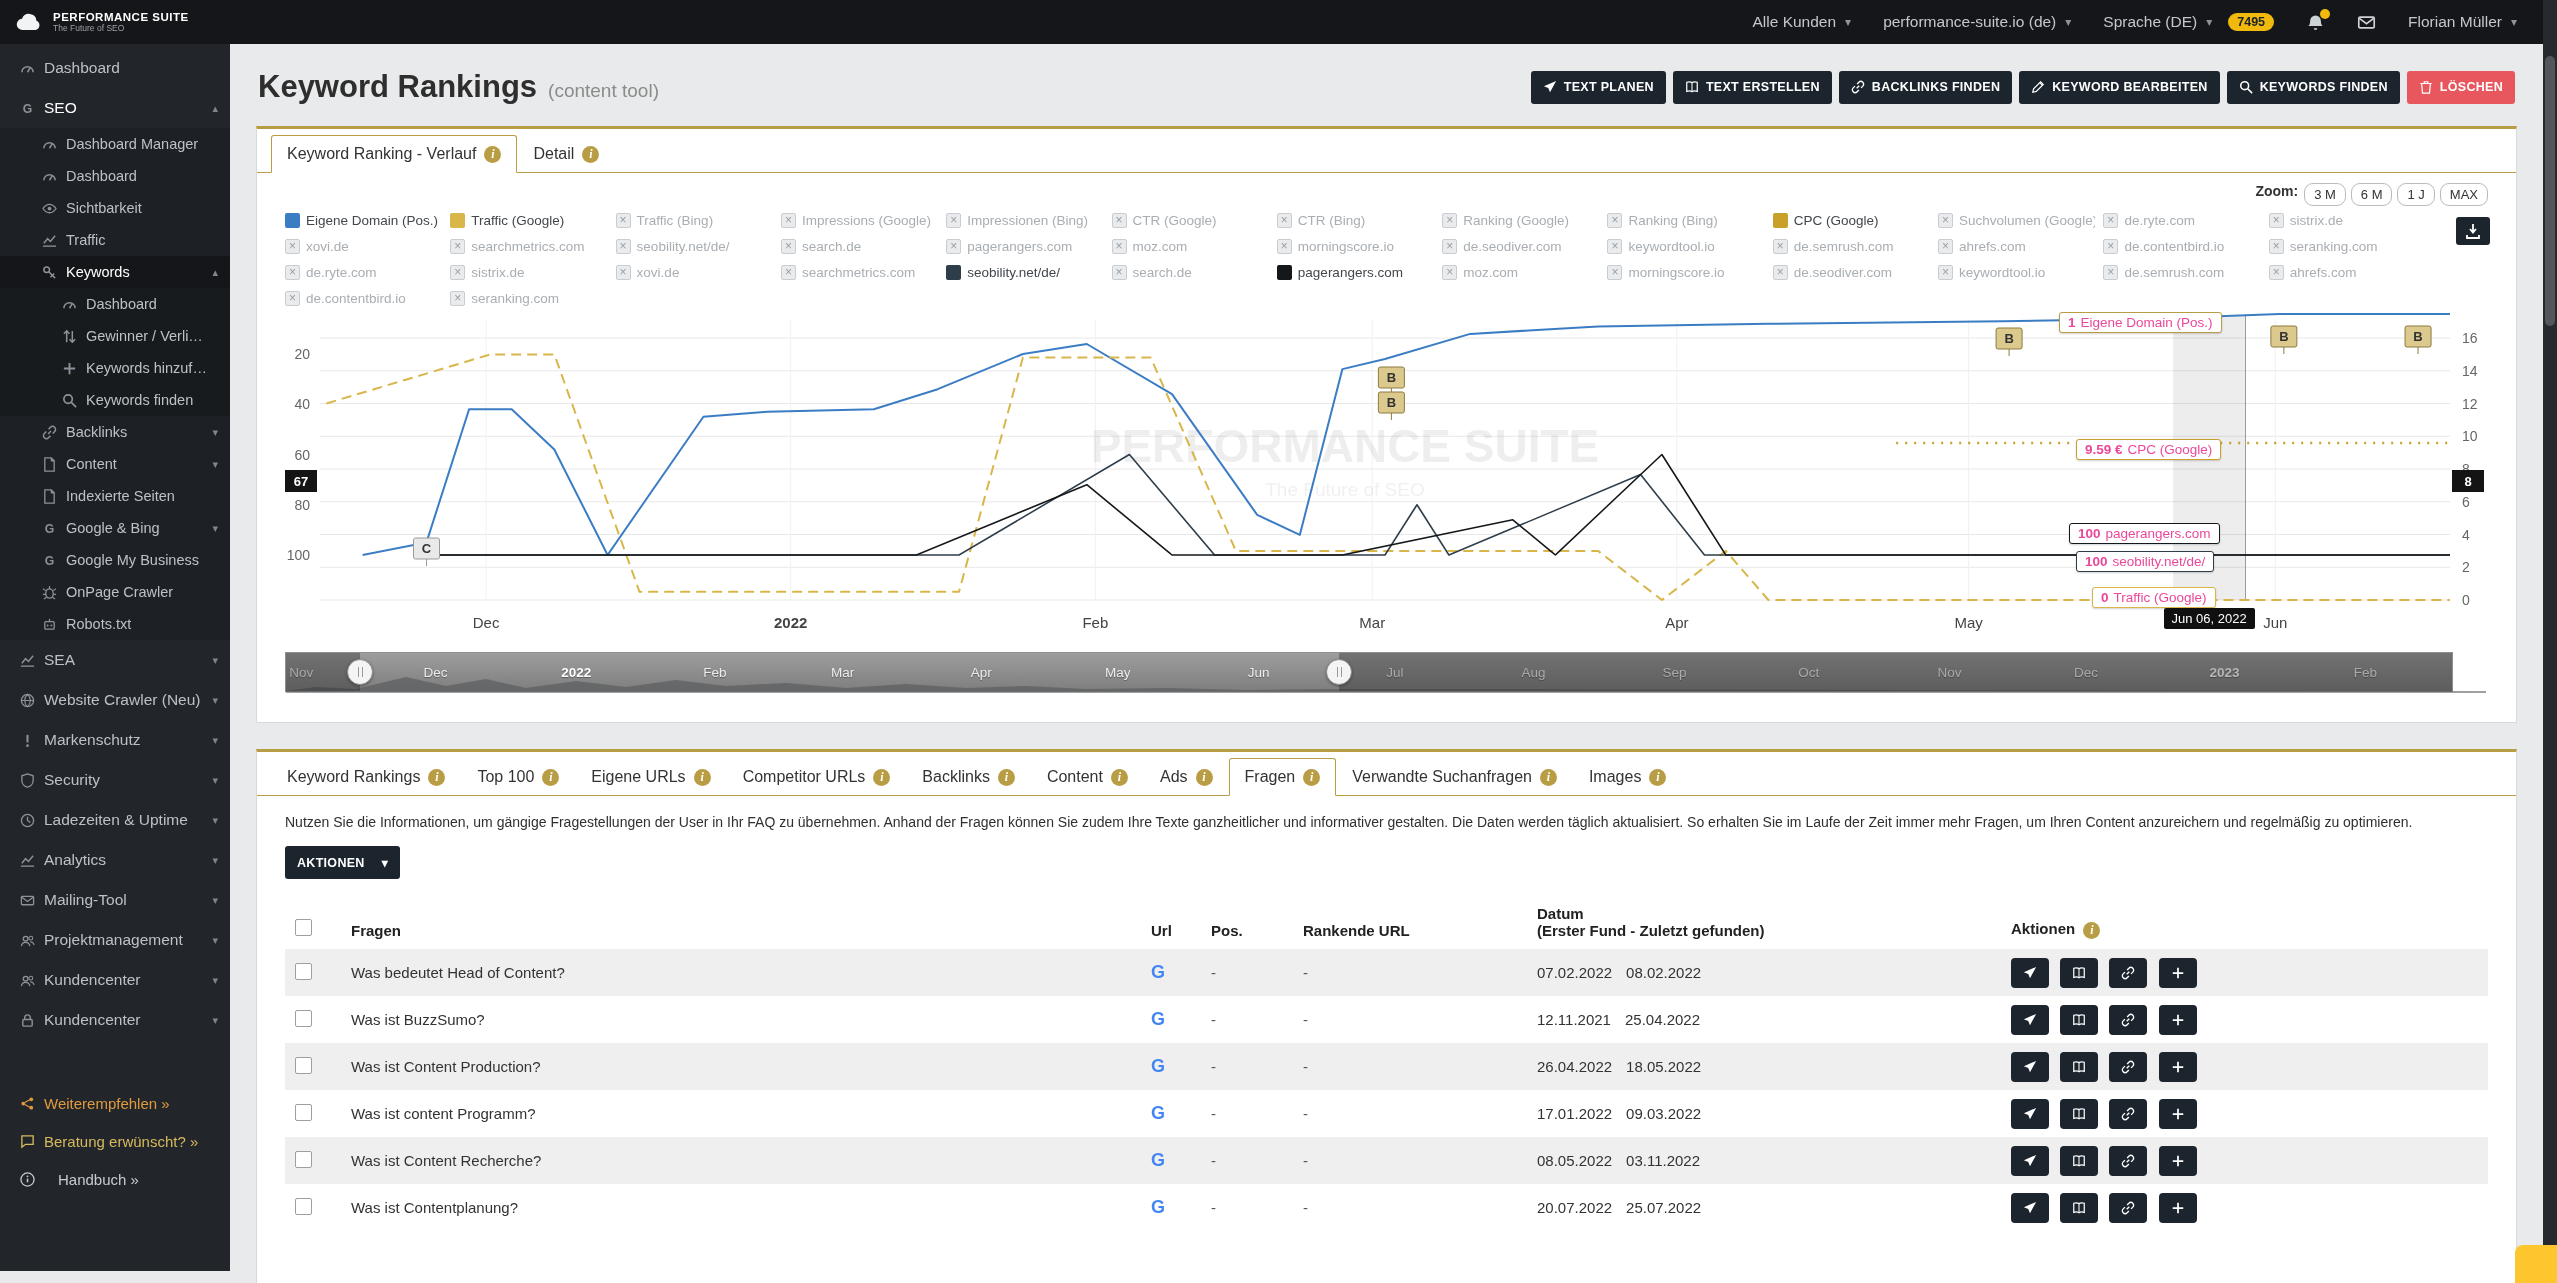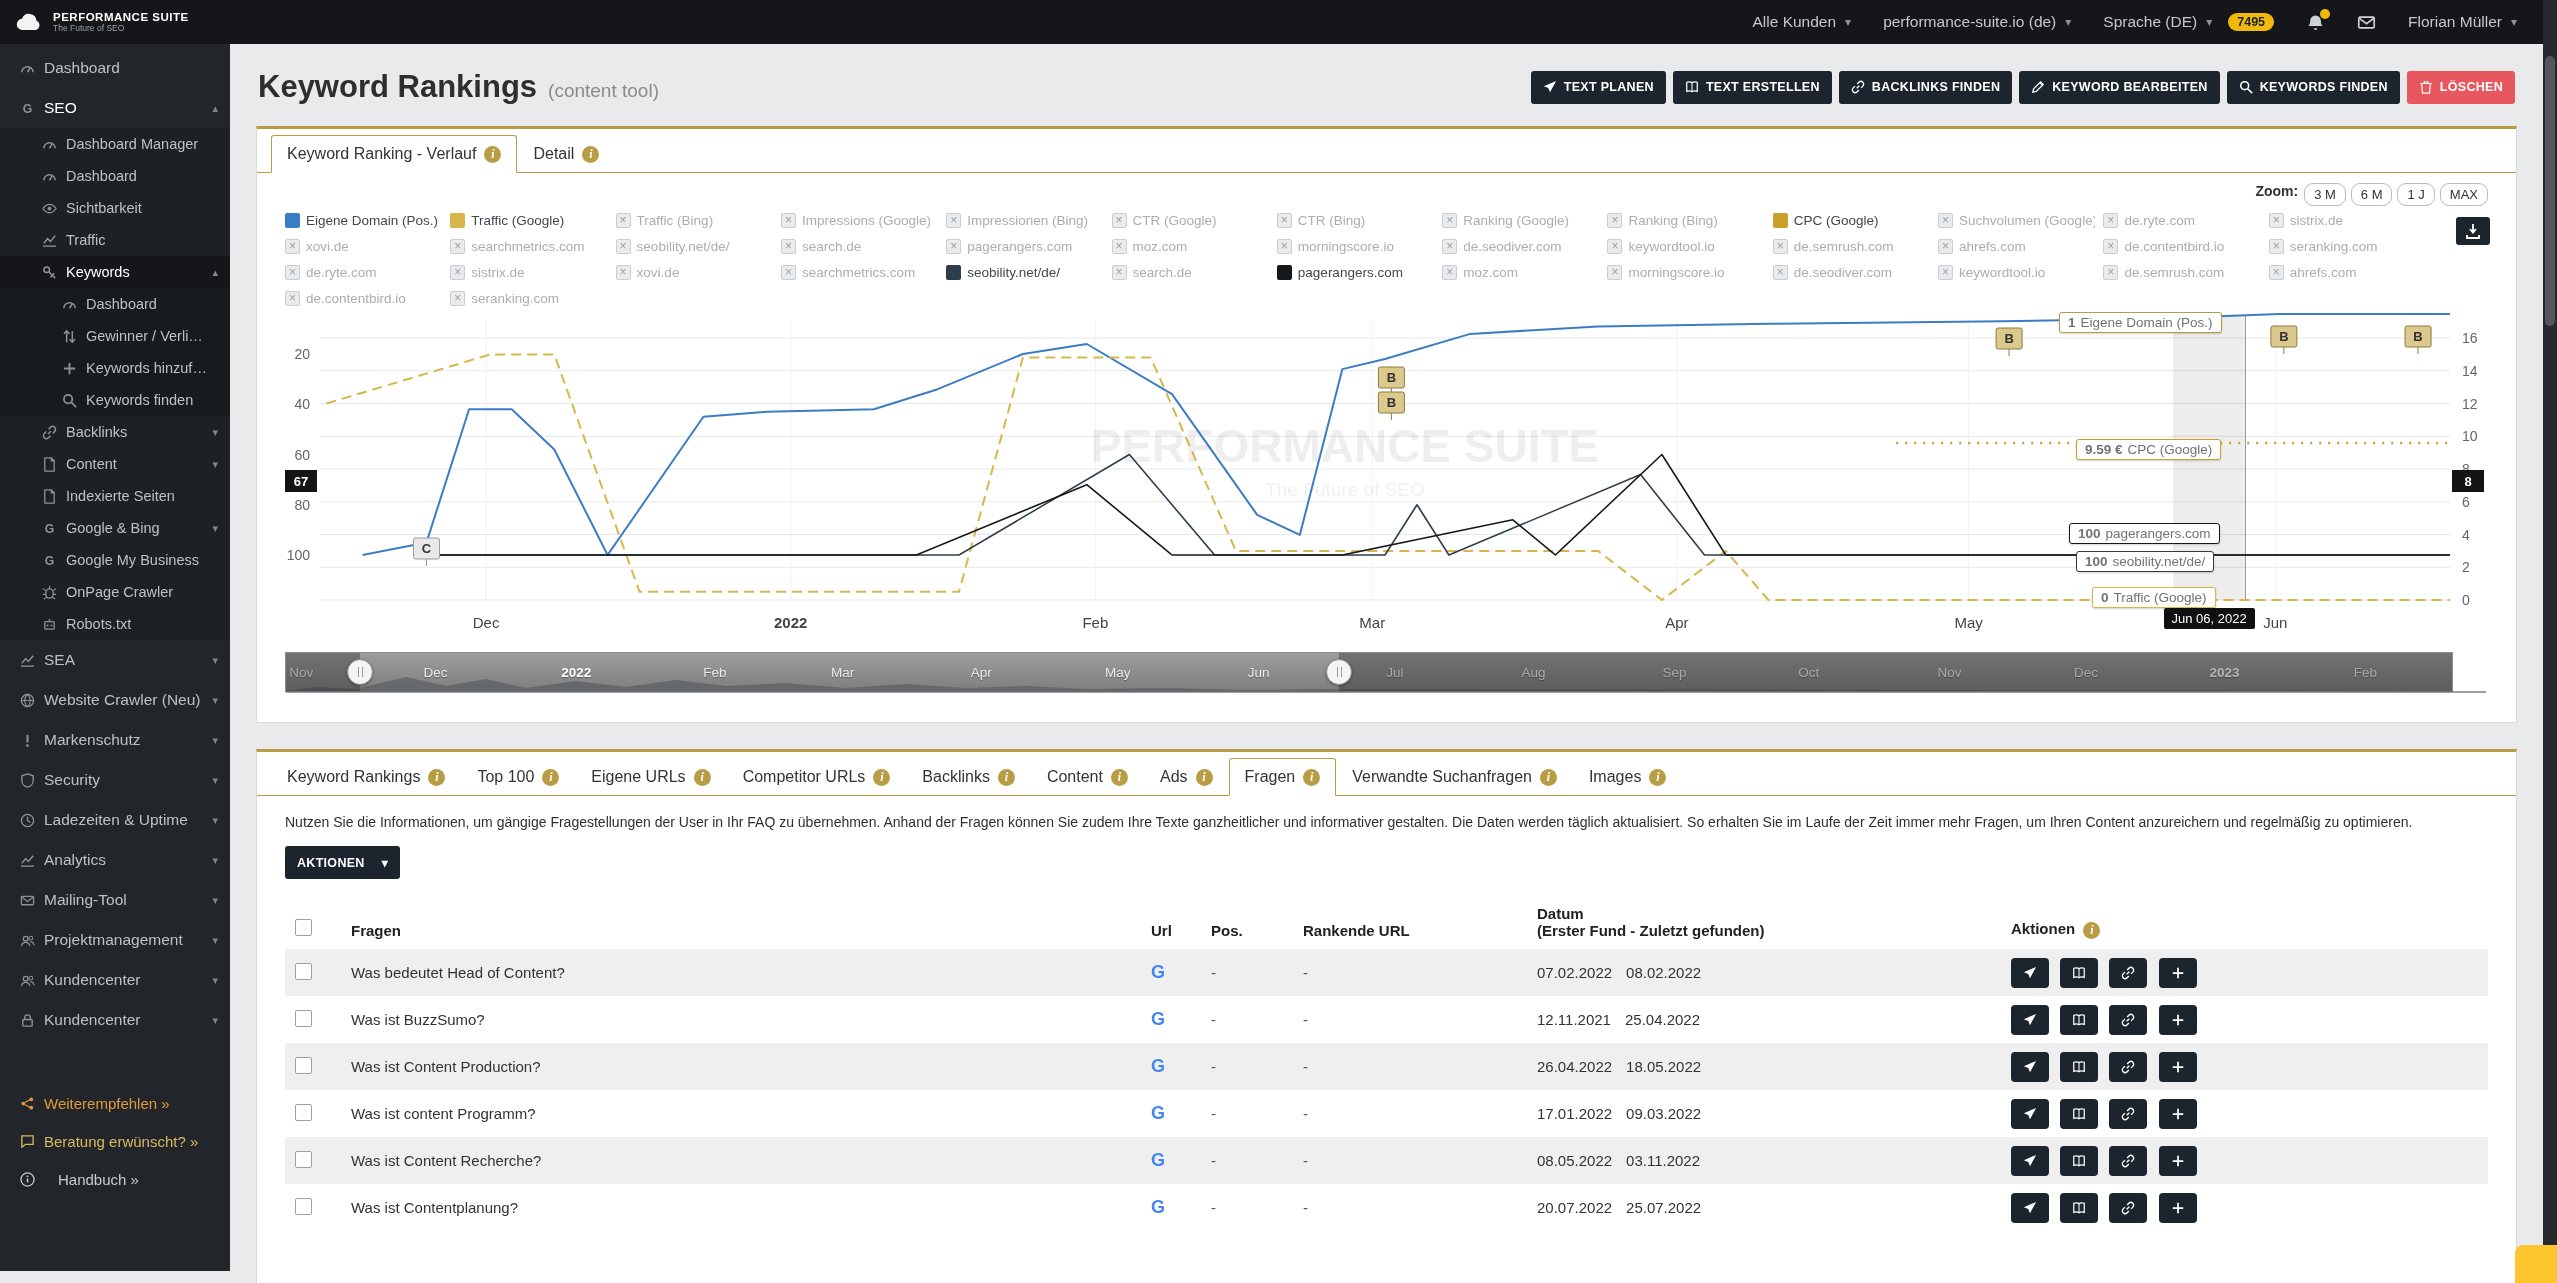--- a/index.html
+++ b/index.html
@@ -65,21 +65,21 @@
 .lg-item.on{color:#42474c}
 .lg-box{width:15px;height:15px;border-radius:2px;background:#e9ebed;border:1px solid #c9cdd1;flex:none;display:flex;align-items:center;justify-content:center}
 .lg-box::before{content:"×";color:#9aa0a5;font-size:12px;line-height:1}
 .lg-box.on{border:none}
 .lg-box.on::before{content:""}
 
 
 .chart-wrap{position:relative;width:2200px;height:334px;margin-top:2px}
 #chart-svg text{font-family:"Liberation Sans",sans-serif}
 #chart-tips{position:absolute;left:0;top:0;right:0;bottom:0;pointer-events:none}
-.tip{position:absolute;background:#fff;border:1px solid #999;border-radius:3px;padding:2px 8px;font-size:13.5px;color:#737373;white-space:nowrap;box-shadow:0 1px 2px rgba(0,0,0,.18)}
+.tip{position:absolute;background:#fff;border:1px solid #999;border-radius:3px;padding:2px 8px;font-size:13.5px;color:#ec4899;white-space:nowrap;box-shadow:0 1px 2px rgba(0,0,0,.18)}
 .tip b{margin-right:5px}
 .datelab{position:absolute;background:#101010;color:#fff;font-size:13px;padding:3px 8px;border-radius:2px;white-space:nowrap}
 
 
 #navigator{position:relative;width:2168px;height:40px;margin-top:8px;background:linear-gradient(#9d9d9d,#7e7e7e);border:1px solid #8e8e8e}
 .nav-sil{position:absolute;left:0;top:0}
 .nav-mask{position:absolute;top:0;bottom:0;background:rgba(25,25,25,.32)}
 .nav-month{position:absolute;top:50%;transform:translate(-50%,-50%);color:#ededed;font-size:13.5px;text-shadow:0 1px 1px rgba(0,0,0,.35);white-space:nowrap}
 .nav-month.y{font-weight:bold;color:#fff}
 .nav-handle{position:absolute;top:50%;width:26px;height:26px;border-radius:50%;background:#f4f4f4;border:1px solid #8a8a8a;transform:translate(-50%,-50%);box-shadow:0 1px 3px rgba(0,0,0,.35);z-index:3;cursor:ew-resize}

